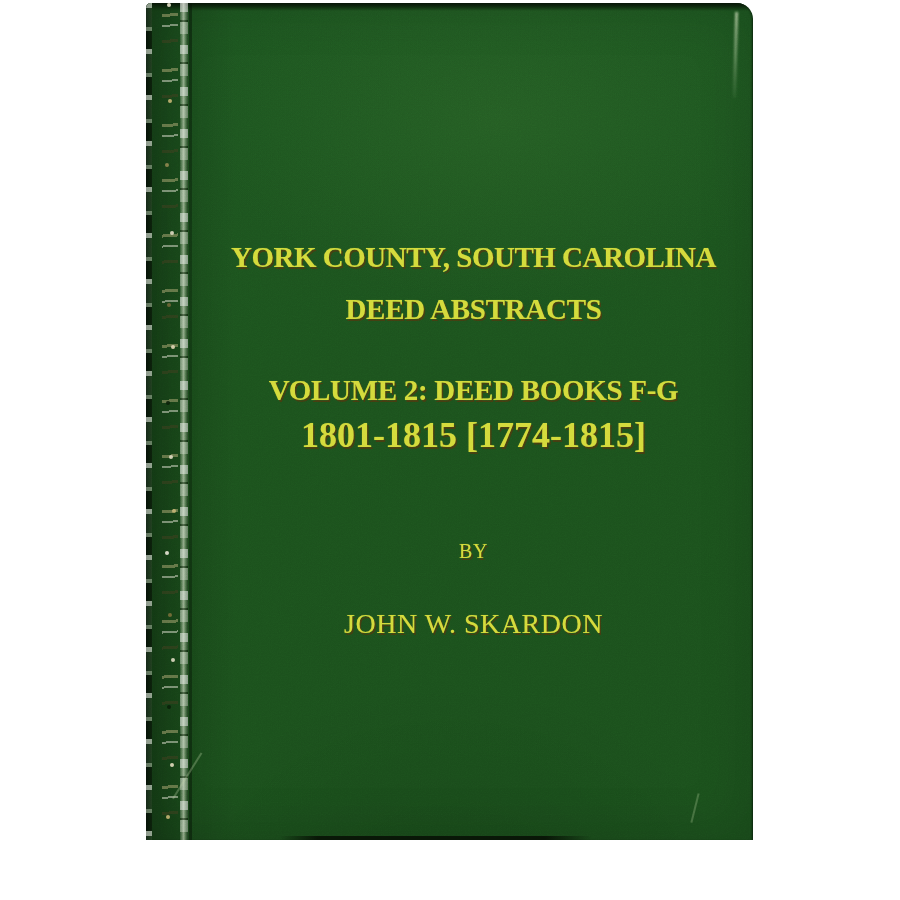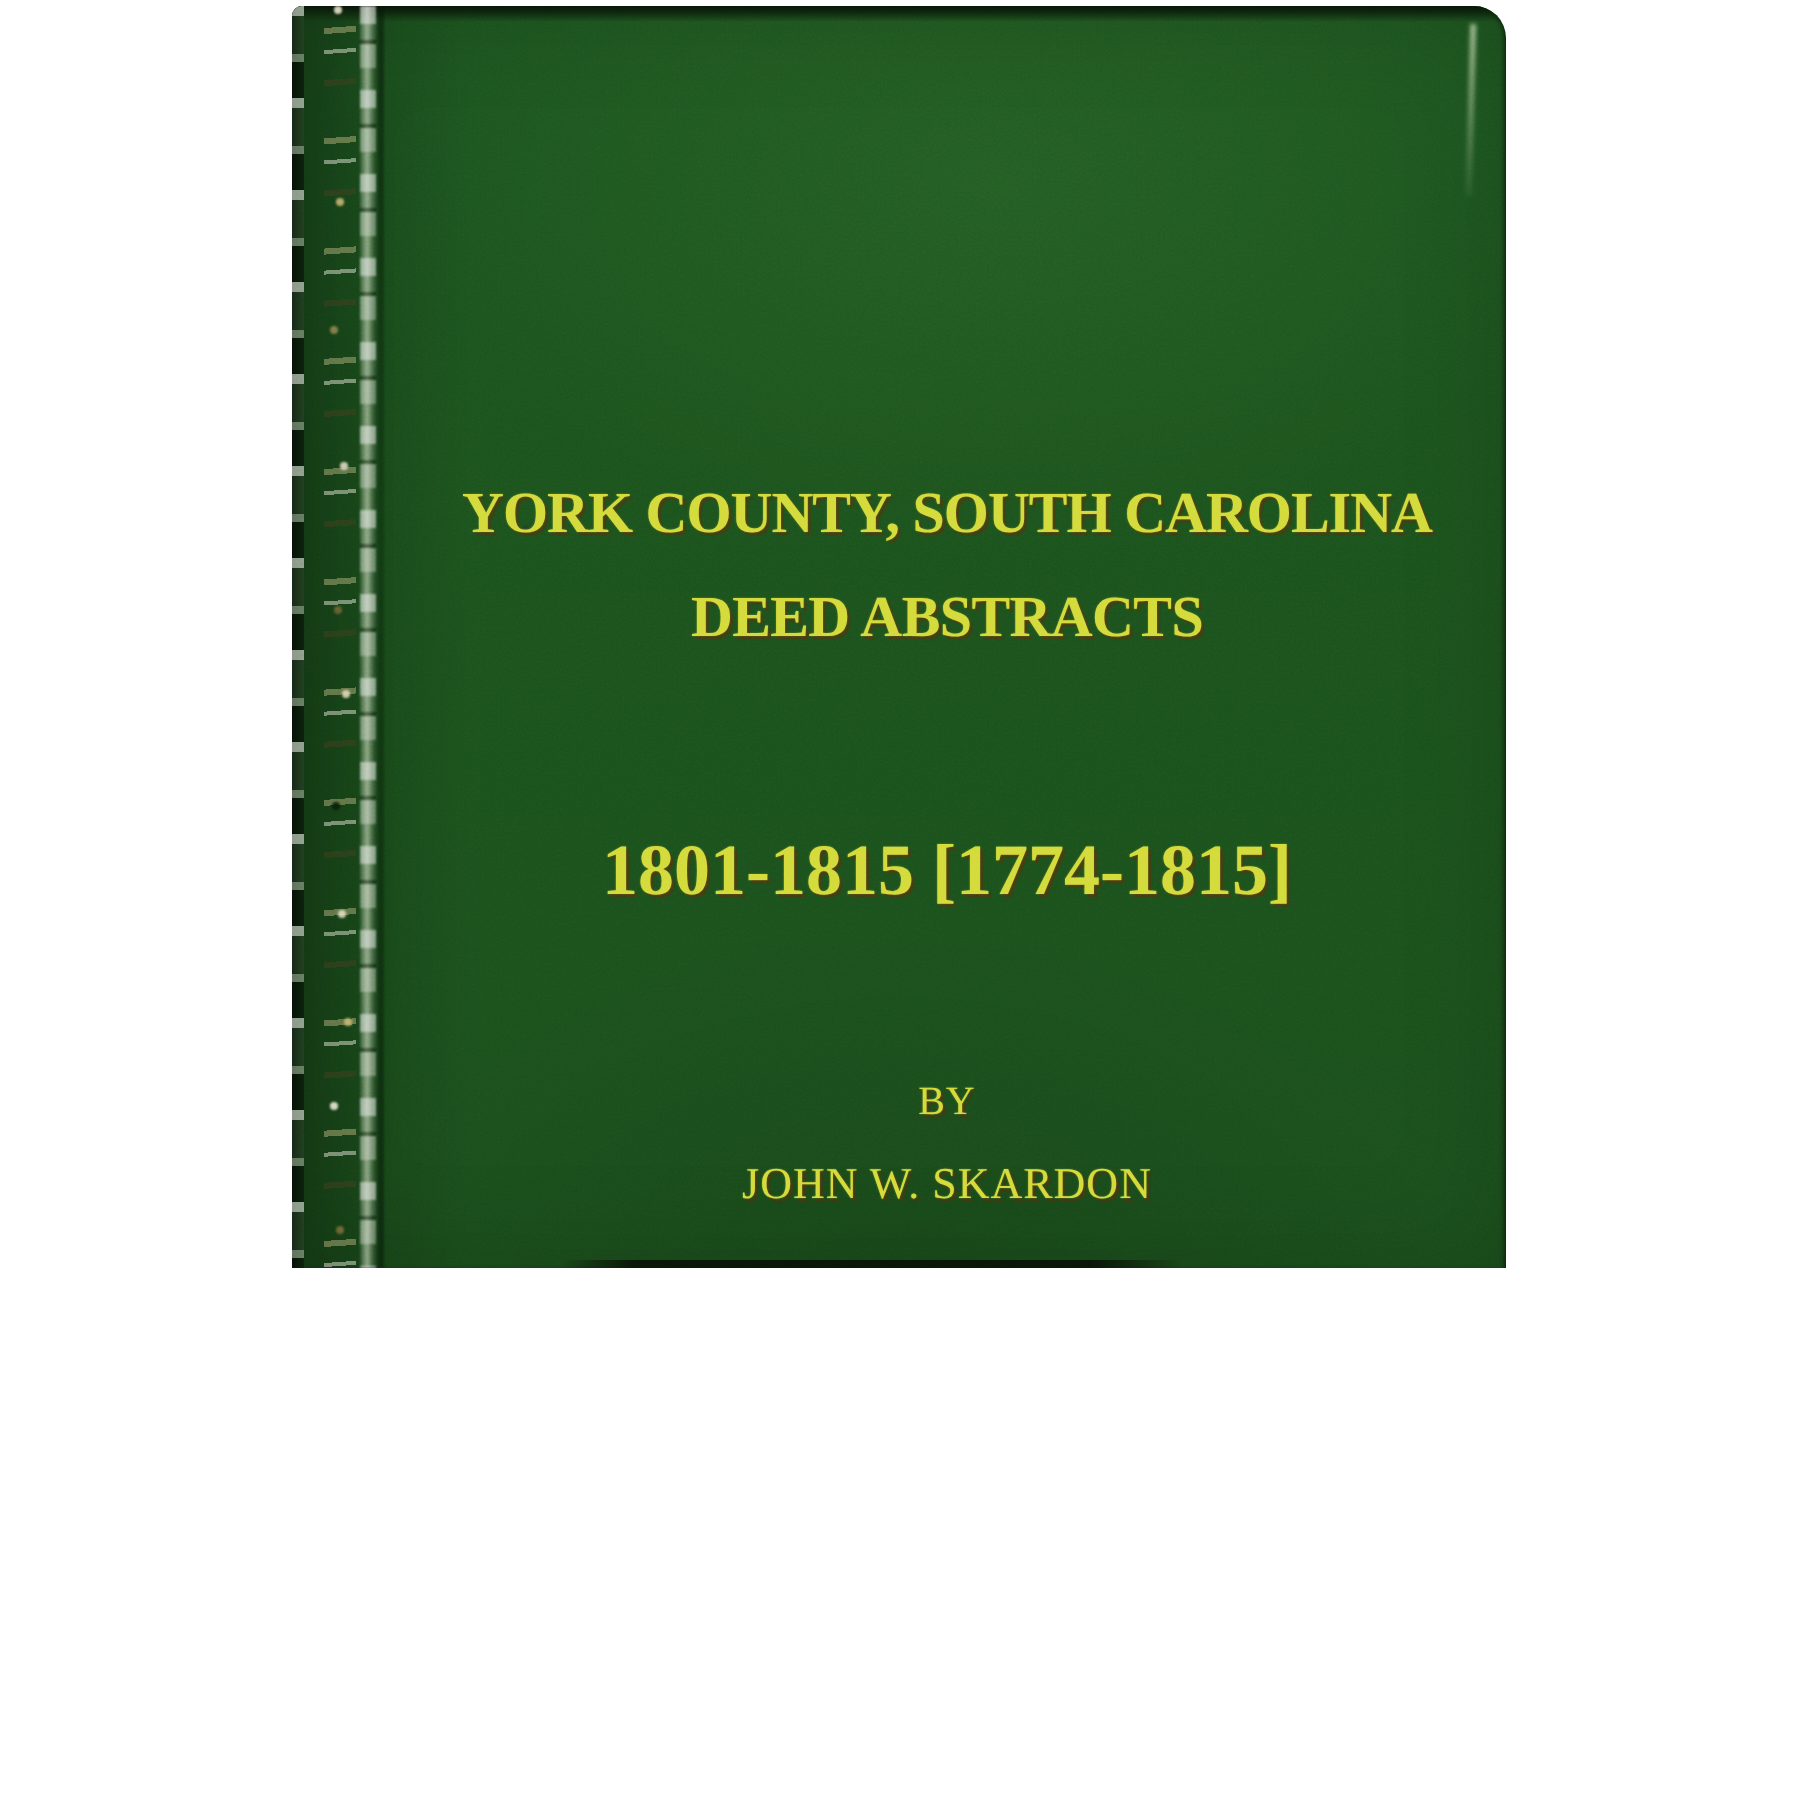--- a/index.html
+++ b/index.html
@@ -14,21 +14,21 @@
     height: 900px;
     background: #ffffff;
     overflow: hidden;
   }
   
   .book {
     position: absolute;
     left: 146px;
     top: 3px;
     width: 607px;
-    height: 631px;
+    height: 837px;
     background:
       radial-gradient(ellipse 420px 260px at 58% 14%, rgba(80,140,60,0.16), rgba(80,140,60,0) 70%),
       radial-gradient(ellipse 500px 380px at 50% 108%, rgba(0,0,0,0.10), rgba(0,0,0,0) 60%),
       linear-gradient(90deg, rgba(0,0,0,0.28) 0px, rgba(0,0,0,0.10) 46px, rgba(0,0,0,0) 90px),
       linear-gradient(180deg, #1d5520 0%, #1c521d 45%, #1b4f1c 100%);
     border-radius: 5px 16px 0 0;
     box-shadow:
       inset -2px 0 2px -1px rgba(3,16,4,0.65),
       inset 0 0 55px rgba(0,0,0,0.15);
     overflow: hidden;
@@ -173,21 +173,21 @@
     text-shadow:
       1.5px 1.5px 0.5px rgba(115,35,5,0.45),
       0 0 1px rgba(215,225,70,0.45);
     white-space: nowrap;
   }
   .line-title1   { top: 237px; font-size: 29px; font-weight: bold; letter-spacing: -0.5px; line-height: 34px; }
   .line-title2   { top: 277px; font-size: 29px; font-weight: bold; letter-spacing: -0.3px; line-height: 34px; margin-top: 12px; }
   .line-volume   { top: 370px; font-size: 29px; font-weight: bold; letter-spacing: -0.3px; line-height: 34px; }
   .line-years    { top: 416px; font-size: 36px; font-weight: bold; letter-spacing: 0px;   line-height: 33px; }
   .line-by       { top: 533px; font-size: 20px; font-weight: normal; letter-spacing: 0.5px; line-height: 30px; }
-  .line-author   { top: 572px; font-size: 22px; font-weight: normal; letter-spacing: 0.5px; line-height: 33px; }
+  .line-author   { top: 604px; font-size: 28px; font-weight: normal; letter-spacing: 0.5px; line-height: 33px; }
   
   .dot-artifact {
     position: absolute;
     left: 65px; top: 260px;
     width: 4px; height: 4px;
     border-radius: 50%;
     background: rgba(45,50,40,0.65);
     filter: blur(0.4px);
   }
 </style>
@@ -204,20 +204,21 @@
     <div class="hinge-groove"></div>
     <div class="crease-top-right"></div>
     <div class="scratch-bottom-left"></div>
     <div class="crease-mid-right"></div>
     <div class="bottom-shadow"></div>
 
     <div class="cover-text">
       <div class="dot-artifact"></div>
       <div class="cover-line line-title1">YORK COUNTY, SOUTH CAROLINA</div>
       <div class="cover-line line-title2">DEED ABSTRACTS</div>
+      <div class="cover-line line-volume">VOLUME 2: DEED BOOKS F-G</div>
       <div class="cover-line line-years">1801-1815 [1774-1815]</div>
       <div class="cover-line line-by">BY</div>
       <div class="cover-line line-author">JOHN W. SKARDON</div>
     </div>
 
     <svg class="grain" width="607" height="897" xmlns="http://www.w3.org/2000/svg">
       <filter id="grainF" x="0" y="0" width="100%" height="100%">
         <feTurbulence type="fractalNoise" baseFrequency="0.9" numOctaves="2" stitchTiles="stitch"></feTurbulence>
         <feColorMatrix type="saturate" values="0"></feColorMatrix>
       </filter>

